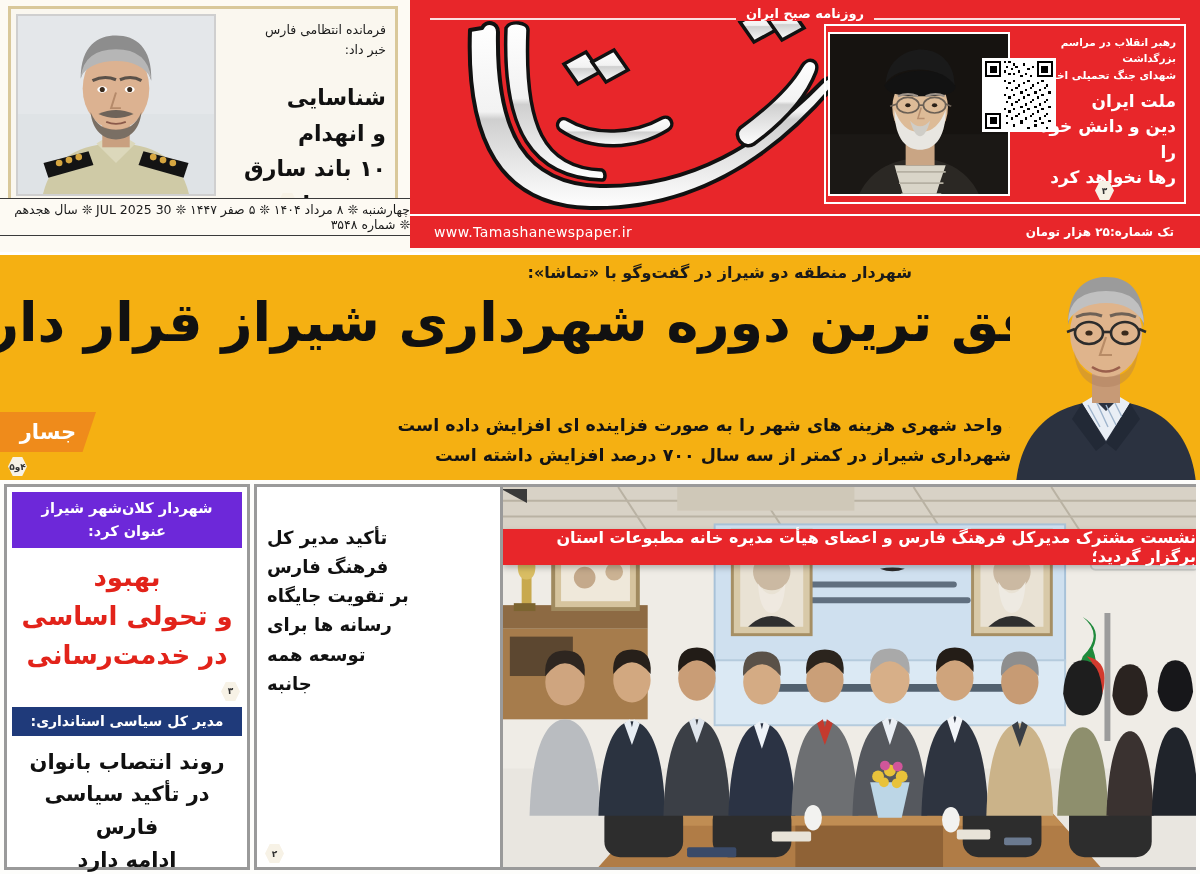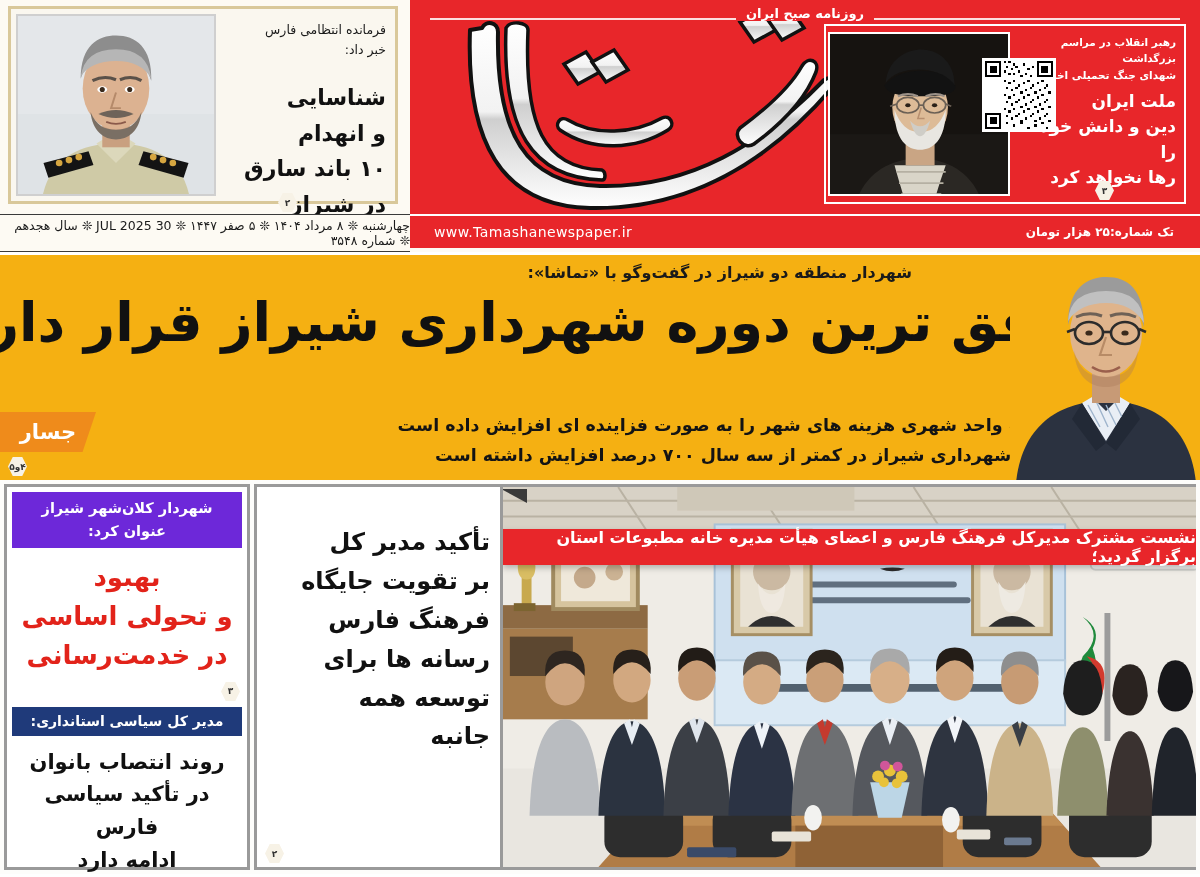--- a/index.html
+++ b/index.html
@@ -87,21 +87,21 @@
   }
   .left-text { flex: 1; text-align: right; padding: 6px 4px 0 2px; position: relative; }
   .left-kicker { font-size: 12.5px; color: #1a1a1a; line-height: 1.6; }
   .left-headline {
     font-size: 22px; font-weight: bold; color: #111; line-height: 1.62; margin-top: 20px;
   }
   .left-badge { position: absolute; bottom: -16px; left: 56px; }
 
   
   .date-strip {
-    position: absolute; left: 0; top: 214px; width: 410px; height: 38px;
+    position: absolute; left: 0; top: 198px; width: 410px; height: 38px;
     display: flex; align-items: center; justify-content: center;
     border-top: 1.5px solid #3a3a3a; border-bottom: 1.5px solid #3a3a3a;
     background: #fdfaf3; font-size: 12.5px; color: #1a1a1a; direction: rtl;
   }
   .price-strip {
     position: absolute; left: 410px; top: 214px; width: 790px; height: 34px;
     background: #e8262a; display: flex; align-items: center; z-index: 6;
     border-top: 2px solid #fff;
   }
   .price-strip .site {
@@ -180,21 +180,21 @@
     line-height: 1.55; padding: 10px 2px 2px;
   }
 
   
   .center-col {
     width: 246px; border: 3px solid #9a9a9a; border-right: none;
     background: #fff; padding: 8px 10px; display: flex; flex-direction: column;
     position: relative;
   }
   .center-headline {
-    font-size: 24px; font-weight: bold; color: #111; text-align: right;
+    font-size: 18px; font-weight: bold; color: #111; text-align: left;
     line-height: 1.62; padding-top: 28px;
   }
   .center-badge { position: absolute; left: 8px; bottom: 4px; }
 
   
   .photo-col {
     flex: 1; border: 3px solid #9a9a9a; border-right: none;
     background: #fff; position: relative; overflow: hidden;
   }
   .red-ribbon {
@@ -573,22 +573,22 @@
         <div>روند انتصاب بانوان</div>
         <div>در تأکید سیاسی فارس</div>
         <div>ادامه دارد</div>
       </div>
 
     </div>
 
     <div class="center-col">
       <div class="center-headline">
         <div>تأکید مدیر کل</div>
+        <div>فرهنگ فارس</div>
         <div>بر تقویت جایگاه</div>
-        <div>فرهنگ فارس</div>
         <div>رسانه ها برای</div>
         <div>توسعه همه</div>
         <div>جانبه</div>
       </div>
       <span class="center-badge badge-hex">۲</span>
     </div>
 
     <div class="photo-col">
       <div class="meeting-photo">
         <svg viewBox="0 0 710 386" xmlns="http://www.w3.org/2000/svg" preserveAspectRatio="xMidYMid slice">

